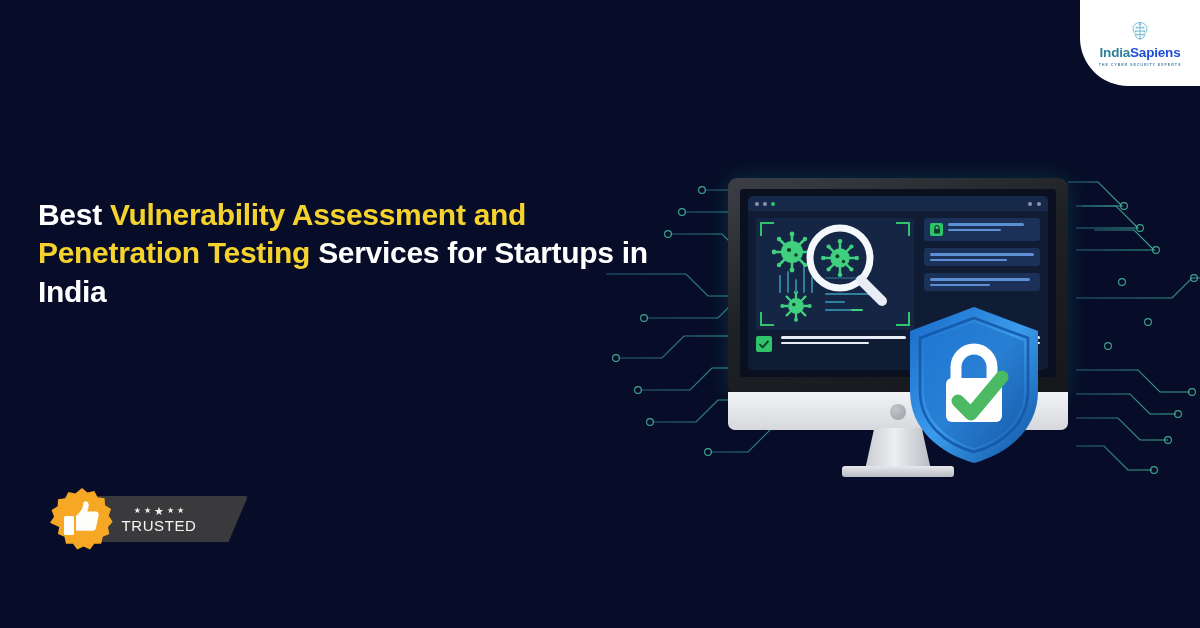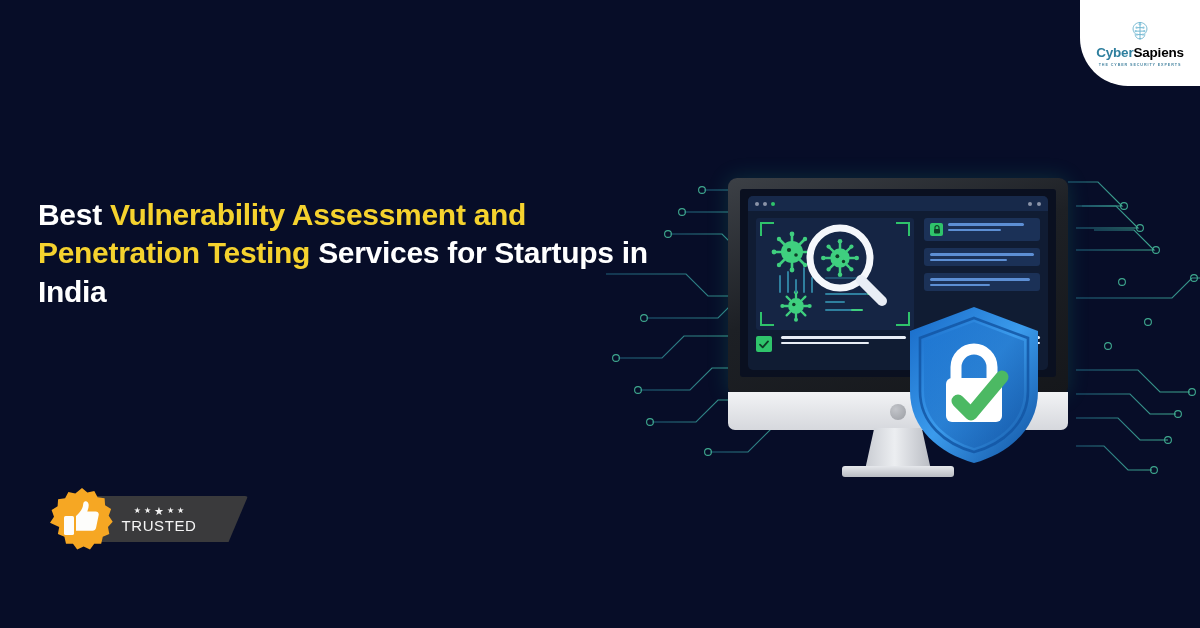--- a/index.html
+++ b/index.html
@@ -20,21 +20,21 @@
     border-bottom-left-radius:48px;
     display:flex; flex-direction:column;
     align-items:center; justify-content:center;
     gap:1px;
   }
   .brand-mark{ width:26px; height:26px; }
   .brand-name{
     font-size:13.5px; font-weight:600; letter-spacing:-.2px;
     color:#2f7f9e; line-height:1;
   }
-  .brand-name .b2{ color:#000000; }
+  .brand-name .b2{ color:#1d4ed8; }
   .brand-tag{
     font-size:3.7px; letter-spacing:.9px; color:#4a87a3;
     font-weight:700; white-space:nowrap; margin-top:2px;
   }
 
   
   .headline{
     position:absolute; left:38px; top:196px;
     width:640px;
     font-size:30px; font-weight:700; line-height:1.28;
@@ -443,17 +443,17 @@
       <g fill="#8cc8de">
         <circle cx="11" cy="10" r="1.3"></circle>
           <circle cx="19" cy="10" r="1.3"></circle>
         <circle cx="10" cy="14" r="1.3"></circle>
           <circle cx="20" cy="14" r="1.3"></circle>
         <circle cx="11.5" cy="18" r="1.3"></circle>
           <circle cx="18.5" cy="18" r="1.3"></circle>
         <circle cx="15" cy="6" r="1.5"></circle>
       </g>
     </svg>
-    <div class="brand-name"><span>Cyber</span><span class="b2">Sapiens</span></div>
+    <div class="brand-name"><span>India</span><span class="b2">Sapiens</span></div>
     <div class="brand-tag">THE CYBER SECURITY EXPERTS</div>
   </div>
 
 </div>
 
 </body></html>

